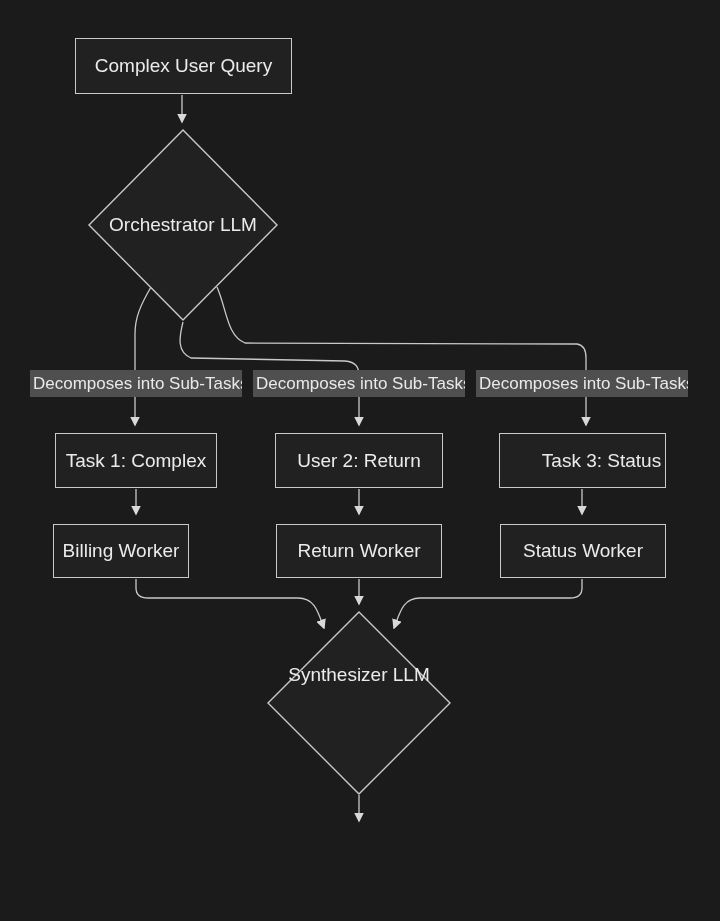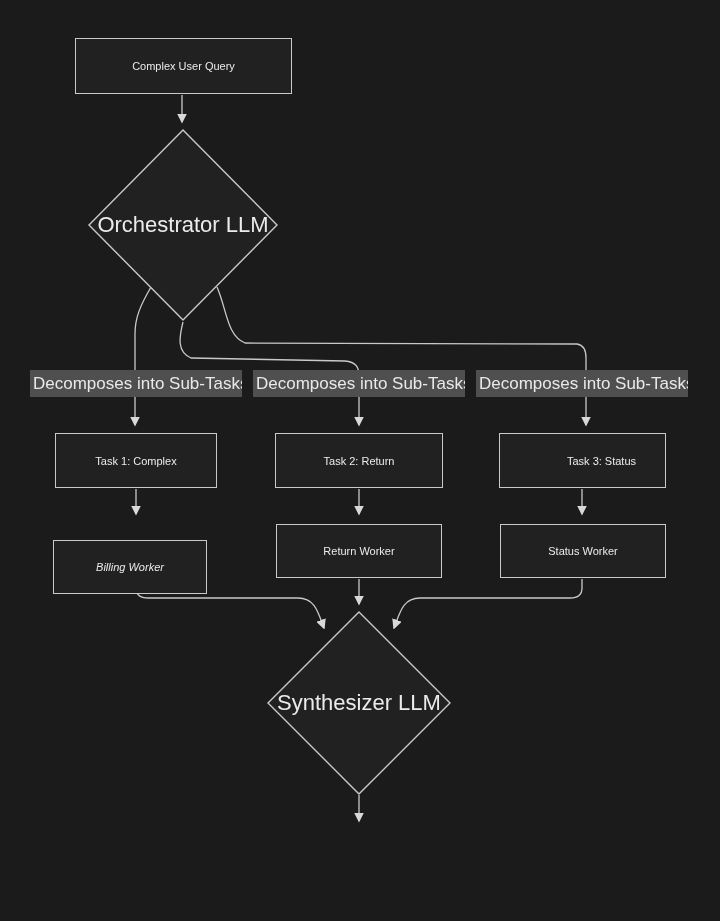--- a/index.html
+++ b/index.html
@@ -25,30 +25,30 @@
     fill: #212121;
     stroke: #c9c9c9;
     stroke-width: 1.4;
   }
   .node {
     position: absolute;
     box-sizing: border-box;
     background: #212121;
     border: 1.5px solid #c9c9c9;
     color: #ebebeb;
-    font-size: 11px;
+    font-size: 19px;
     display: flex;
     align-items: center;
     justify-content: center;
     white-space: nowrap;
   }
   .diamond-label {
     position: absolute;
     color: #ebebeb;
-    font-size: 22px;
+    font-size: 19px;
     display: flex;
     align-items: center;
     justify-content: center;
     white-space: nowrap;
     background: transparent;
   }
   .edge-label {
     position: absolute;
     box-sizing: border-box;
     width: 212px;
@@ -110,34 +110,34 @@
     <span>Decomposes into Sub-Tasks</span>
   </div>
   <div class="edge-label" style="left:476px;">
     <span>Decomposes into Sub-Tasks</span>
   </div>
 
   <div class="node" style="left:55px; top:433px; width:162px; height:55px;">
     <span>Task 1: Complex</span>
   </div>
   <div class="node" style="left:275px; top:433px; width:168px; height:55px;">
-    <span>Task 2: Return</span>
+    <span>User 2: Return</span>
   </div>
   <div class="node" style="left:499px; top:433px; width:167px; height:55px;padding-left:38px;">
     <span>Task 3: Status</span>
   </div>
 
-  <div class="node" style="left:53px; top:540px; width:154px; height:54px;font-style:italic;">
+  <div class="node" style="left:53px; top:524px; width:136px; height:54px;">
     <span>Billing Worker</span>
   </div>
   <div class="node" style="left:276px; top:524px; width:166px; height:54px;">
     <span>Return Worker</span>
   </div>
   <div class="node" style="left:500px; top:524px; width:166px; height:54px;">
     <span>Status Worker</span>
   </div>
 
-  <div class="diamond-label" style="left:269px; top:688px; width:180px; height:30px;">
+  <div class="diamond-label" style="left:269px; top:660px; width:180px; height:30px;">
     <span>Synthesizer LLM</span>
   </div>
 
 
 </div>
 
 </body></html>

